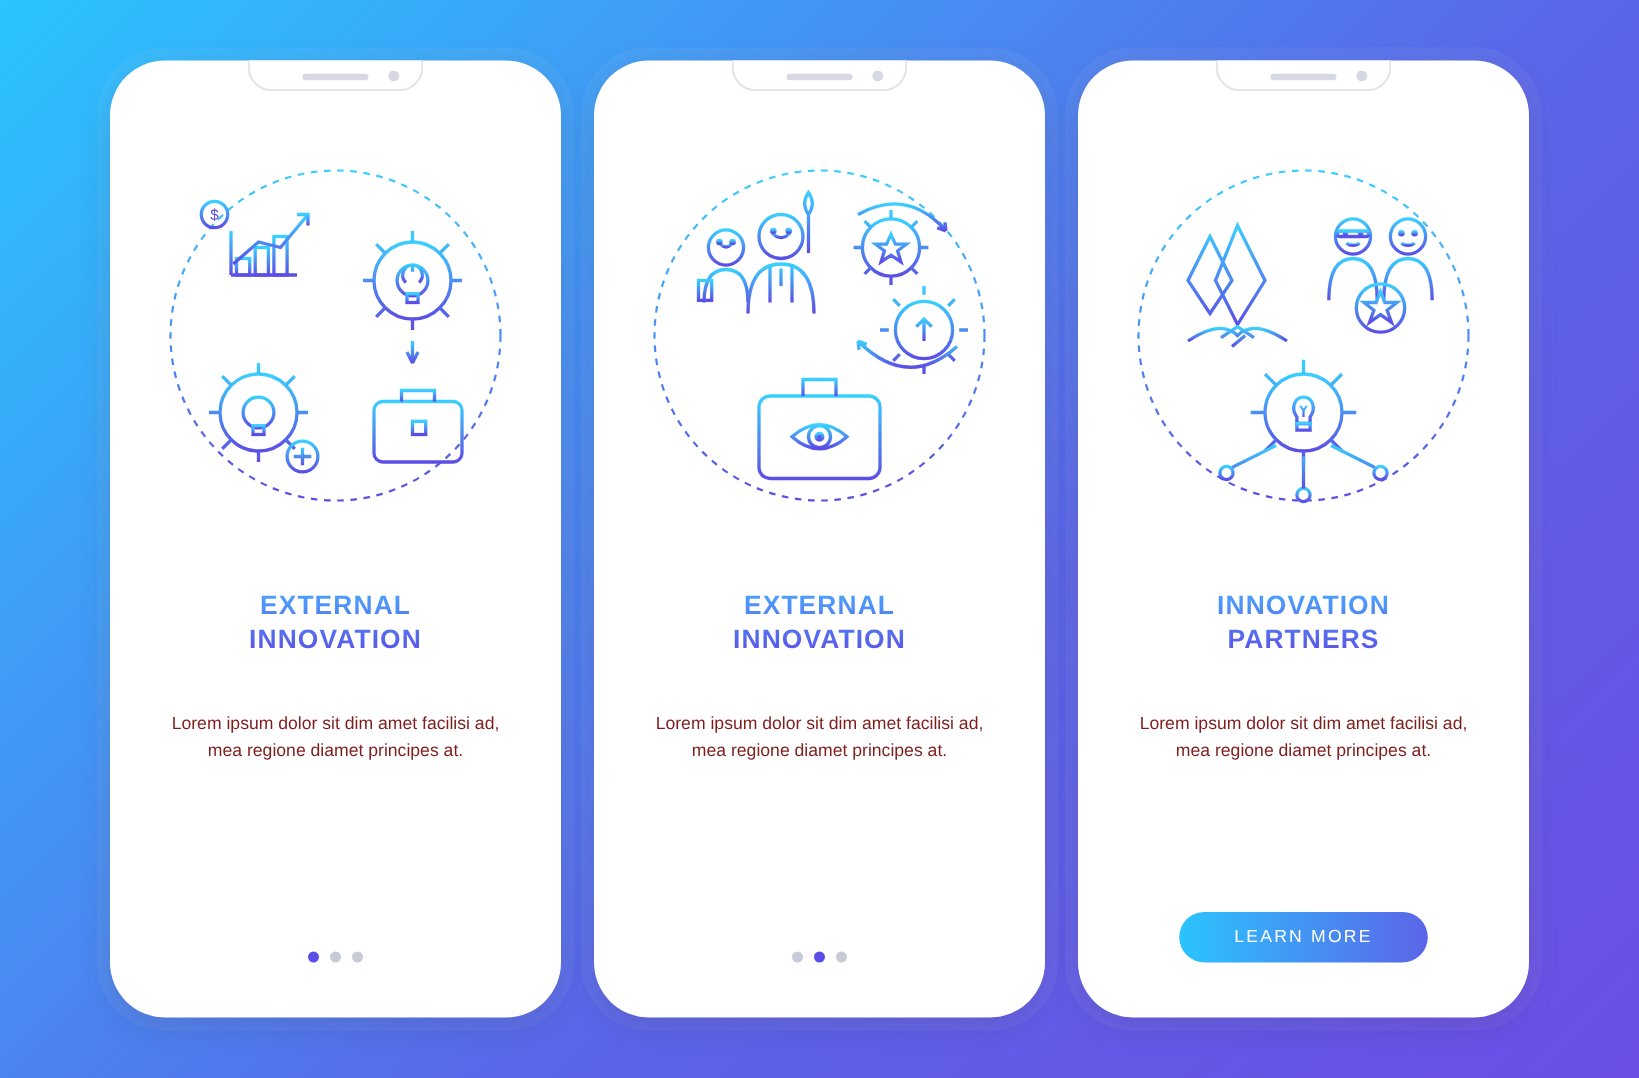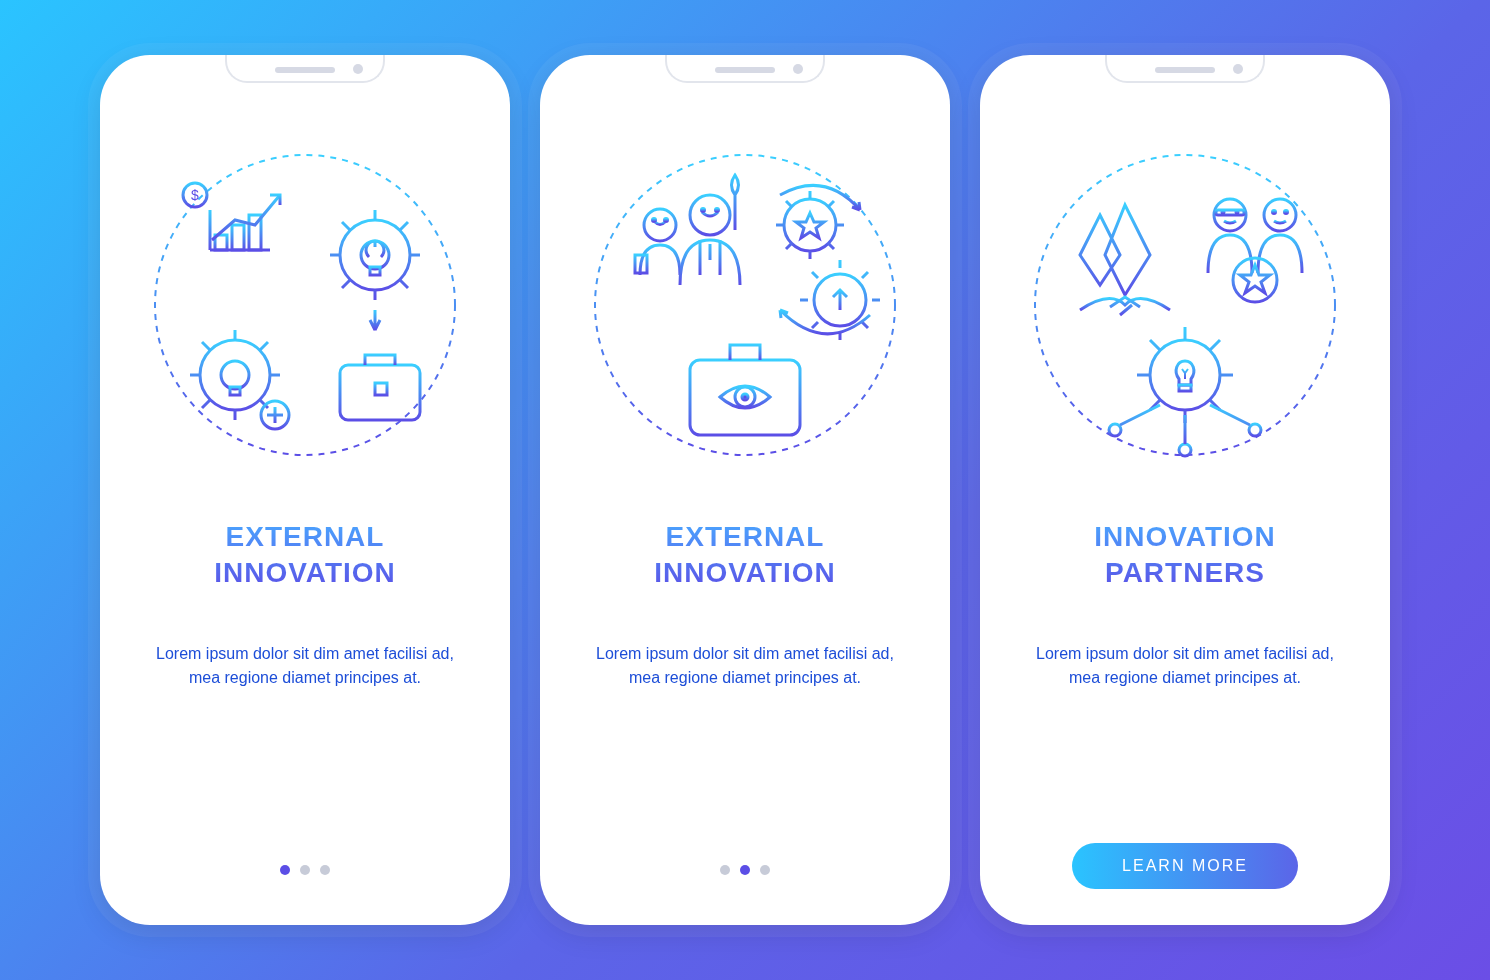--- a/index.html
+++ b/index.html
@@ -58,35 +58,35 @@
   }
   .illus {
     height: 400px;
     display: flex;
     align-items: center;
     justify-content: center;
     margin-top: 30px;
   }
   .title {
     text-align: center;
-    font-size: 28px;
+    font-size: 24px;
     font-weight: 700;
     letter-spacing: 1px;
     line-height: 1.3;
     background: linear-gradient(180deg, #4aa8ff 0%, #5b4ee6 100%);
     -webkit-background-clip: text;
     background-clip: text;
     color: transparent;
     white-space: pre-line;
-    margin-top: 14px;
+    margin-top: 30px;
   }
   .desc {
     text-align: center;
     font-size: 16px;
-    color: #1d4ed8;
+    color: #7f1d1d;
     line-height: 1.5;
     margin-top: 50px;
     padding: 0 20px;
   }
   .dots {
     display: flex;
     justify-content: center;
     gap: 10px;
     margin-top: auto;
     margin-bottom: 30px;
@@ -95,21 +95,21 @@
     width: 10px;
     height: 10px;
     border-radius: 50%;
     background: #c7cbd8;
   }
   .dot.active {
     background: #5b4ee6;
   }
   .learn-btn {
     display: block;
-    margin: auto auto 16px;
+    margin: auto auto 30px;
     padding: 14px 50px;
     border: none;
     border-radius: 999px;
     background: linear-gradient(90deg, #2ac4ff 0%, #5b65e8 100%);
     color: #fff;
     font-size: 16px;
     letter-spacing: 2px;
     font-weight: 500;
     cursor: pointer;
   }

